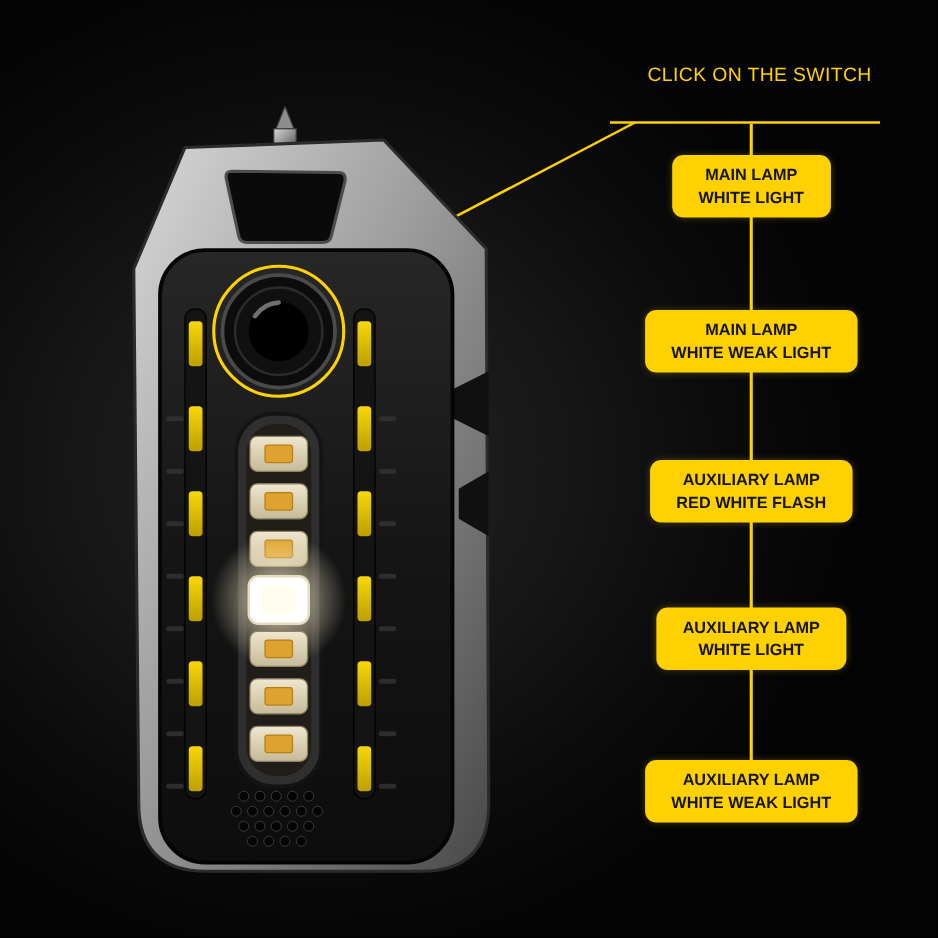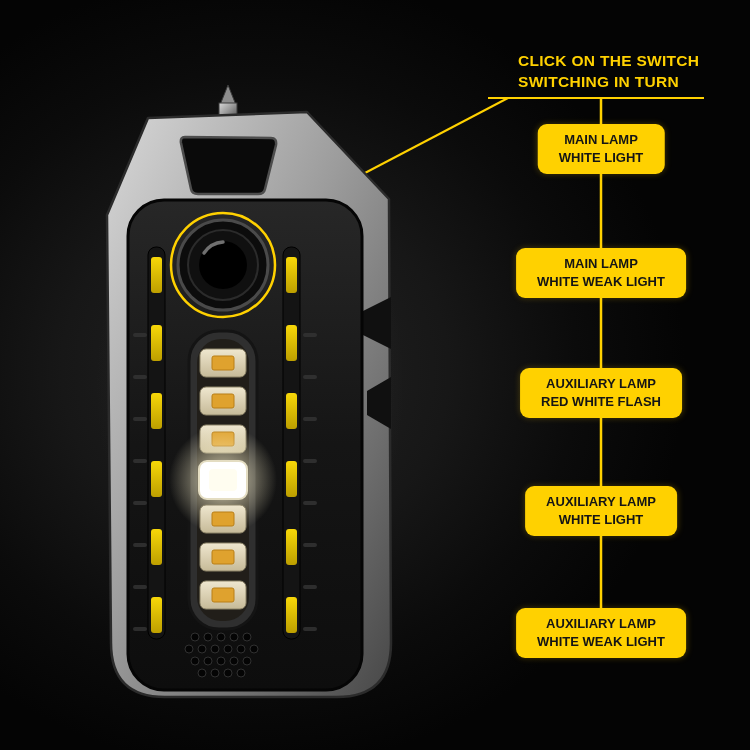--- a/index.html
+++ b/index.html
@@ -15,21 +15,21 @@
   }
   .device-glow{
     position:absolute;left:35px;top:60px;width:430px;height:650px;
     background: radial-gradient(closest-side, rgba(140,140,140,0.16), rgba(0,0,0,0) 72%);
     pointer-events:none;
   }
   .connector-svg{position:absolute;left:0;top:0;pointer-events:none;}
   .device{position:absolute;left:93px;top:85px;}
   .callout-heading{
     position:absolute;left:518px;top:50px;
-    color:#ffd100;font-size:15.5px;font-weight:bold;line-height:21px;
+    color:#ffd100;font-size:15.5px;font-weight:normal;line-height:21px;
     letter-spacing:0.3px;white-space:nowrap;
   }
   .callout-heading span{display:block;}
   .mode-box{
     position:absolute;left:601px;transform:translateX(-50%);
     background:#ffd100;color:#151515;
     font-size:13px;font-weight:bold;line-height:18px;text-align:center;
     padding:7px 21px;border-radius:9px;white-space:nowrap;
     box-shadow:0 0 6px rgba(255,209,0,0.25);
   }
@@ -179,21 +179,20 @@
         <circle cx="154" cy="576" r="4"></circle>
       <circle cx="109" cy="588" r="4"></circle>
         <circle cx="122" cy="588" r="4"></circle>
         <circle cx="135" cy="588" r="4"></circle>
         <circle cx="148" cy="588" r="4"></circle>
     </g>
   </svg>
 
   <div class="callout-heading">
     <span>CLICK ON THE SWITCH</span>
-    <span>SWITCHING IN TURN</span>
   </div>
 
   <div class="mode-box" style="top:124px;">
     <span>MAIN LAMP</span>
     <span>WHITE LIGHT</span>
   </div>
   <div class="mode-box" style="top:248px;">
     <span>MAIN LAMP</span>
     <span>WHITE WEAK LIGHT</span>
   </div>

